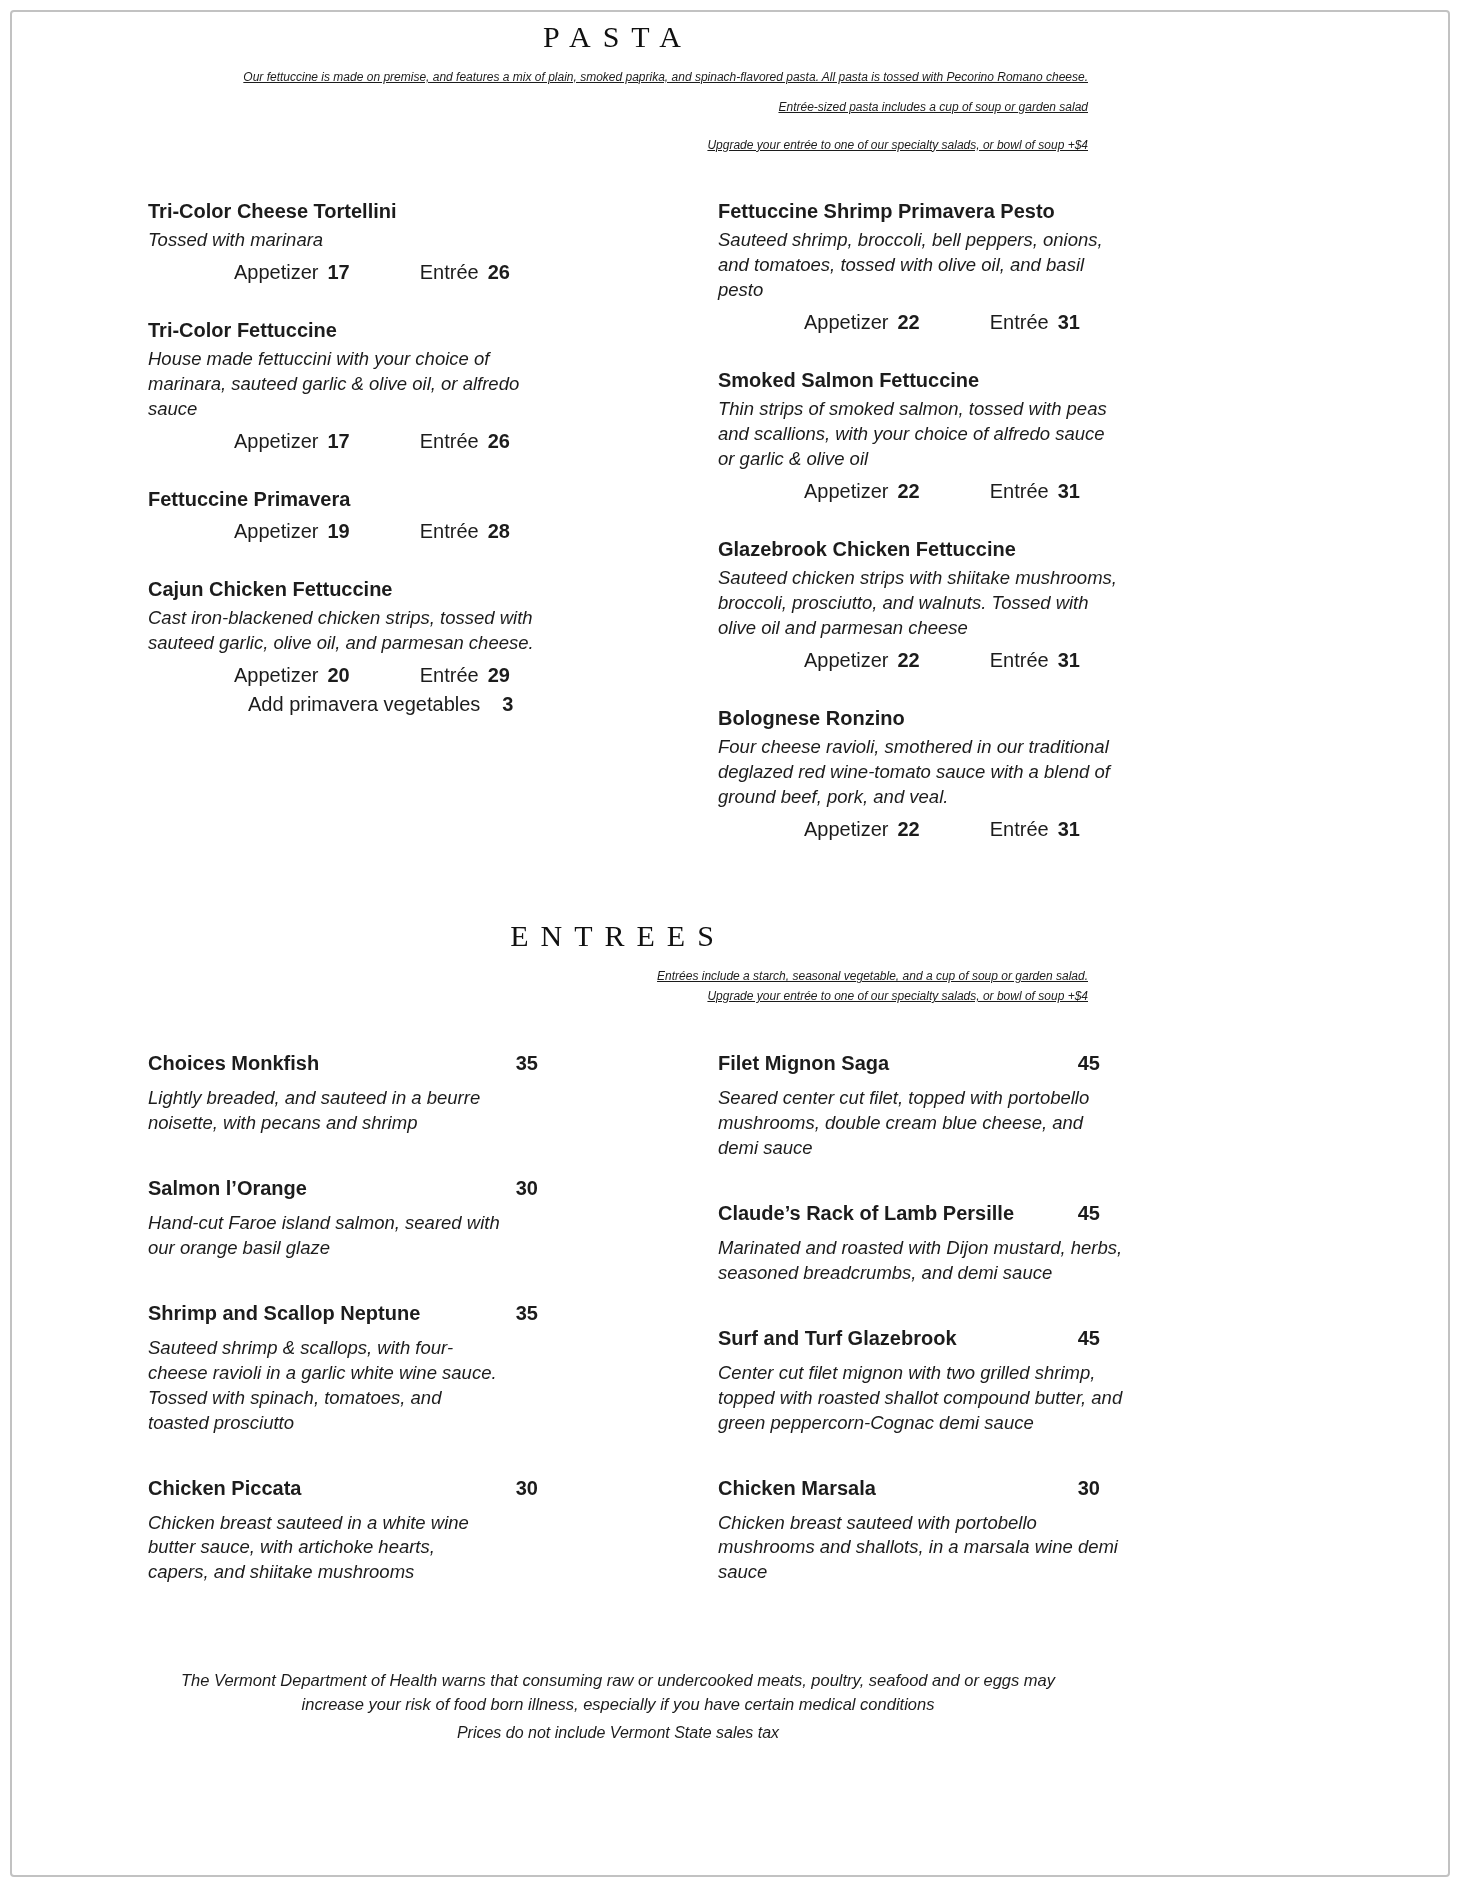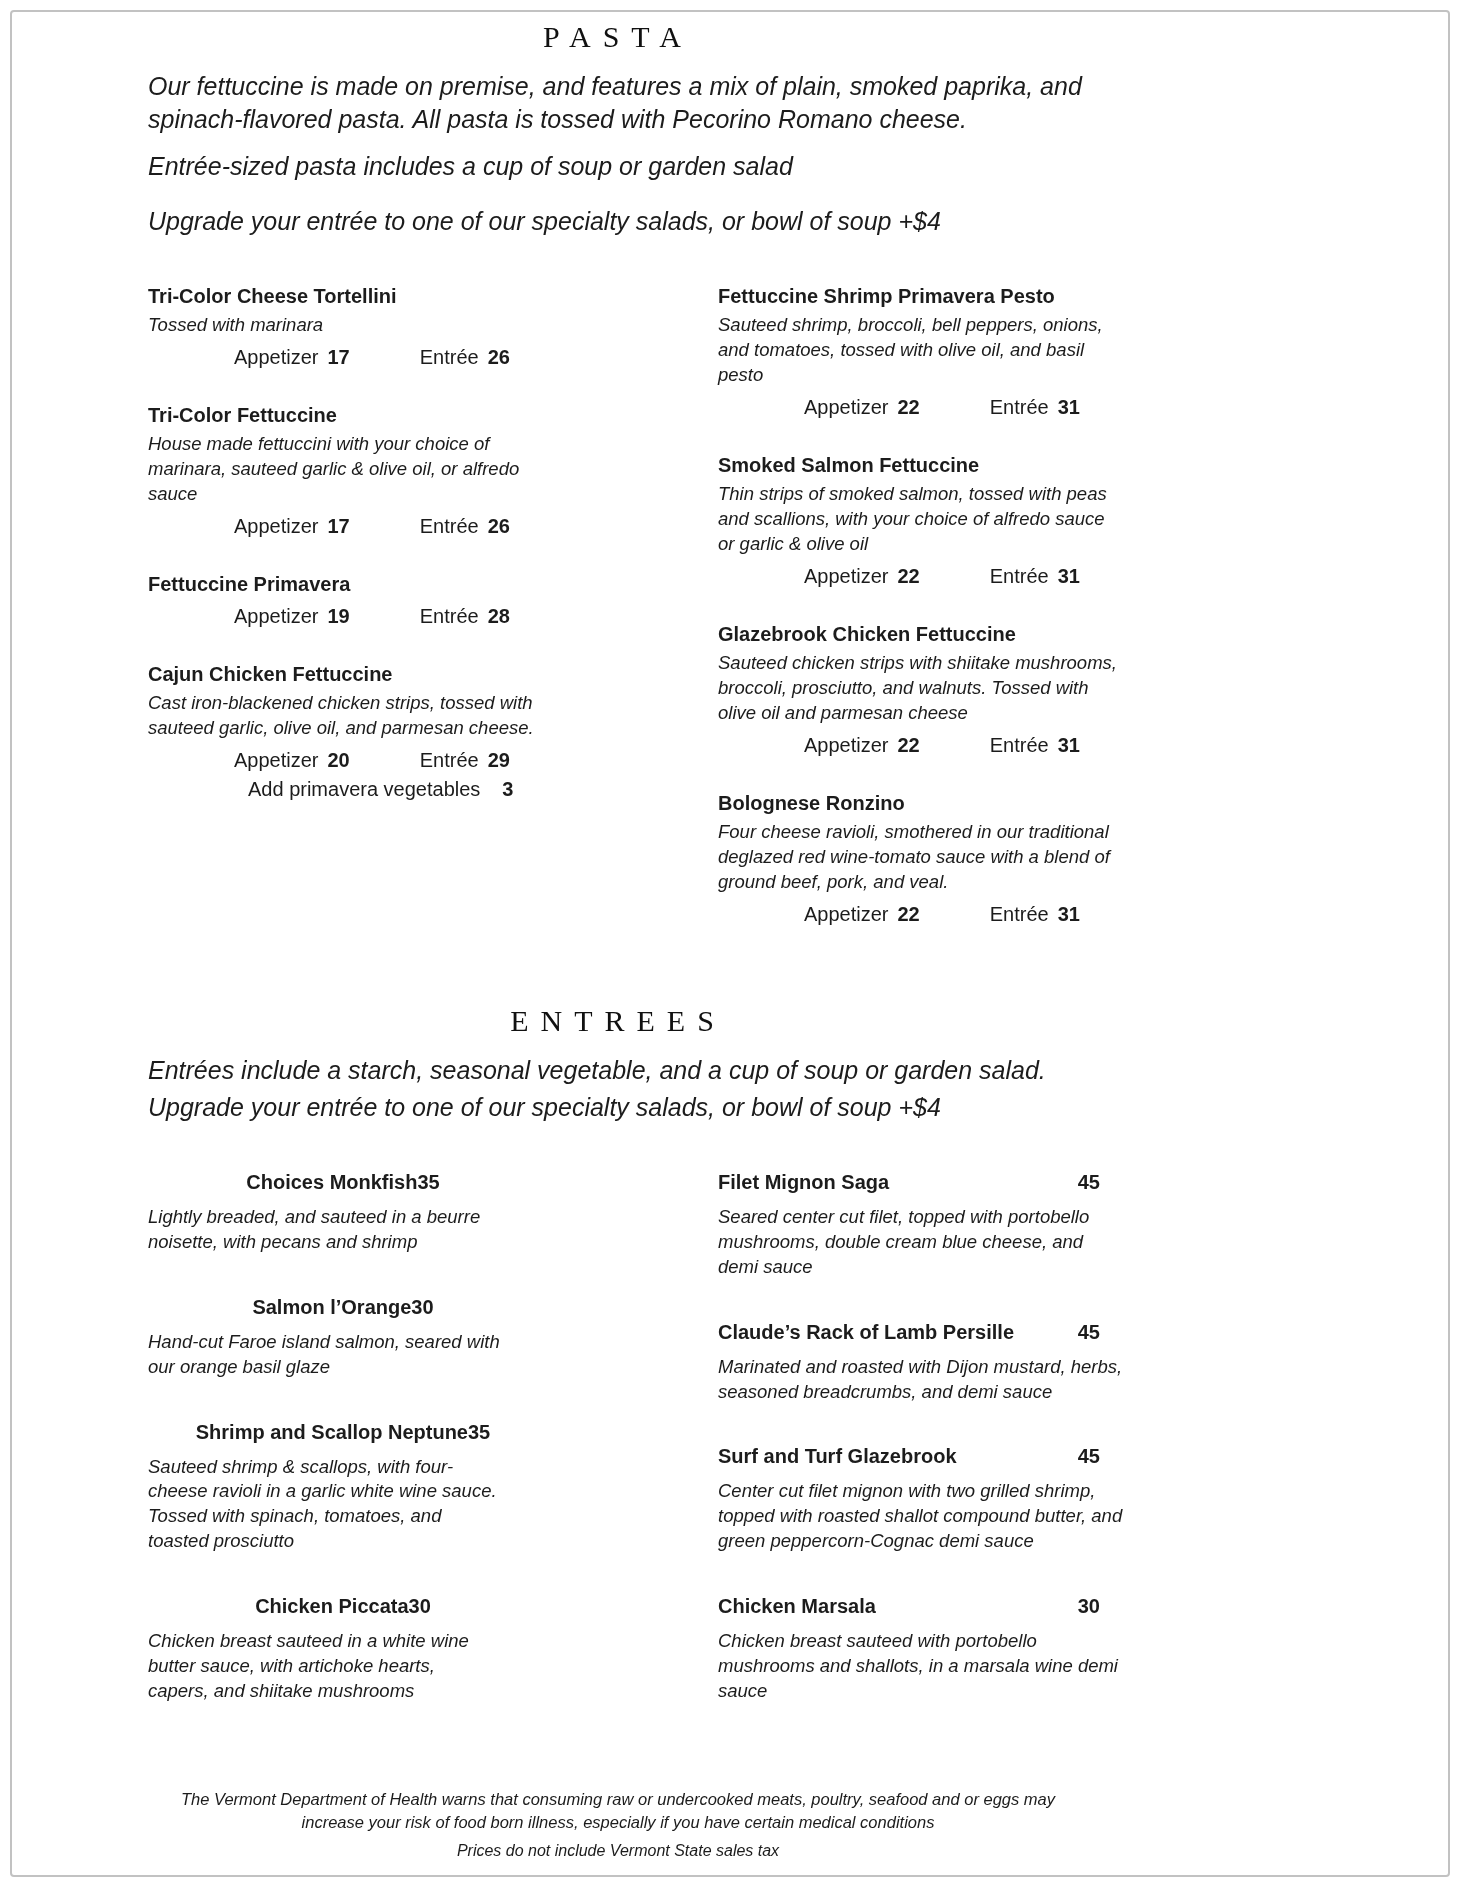--- a/index.html
+++ b/index.html
@@ -27,25 +27,26 @@
     font-family: "Liberation Serif", serif;
     font-weight: 400;
     font-size: 30px;
     letter-spacing: 12px;
     text-align: center;
     color: #111;
     margin-bottom: 16px;
   }
   .intro-line {
     font-style: italic;
-    font-size: 25px;
+    font-size: 12px;
     line-height: 1.32;
-    text-align: left;
+    text-align: right;
     margin: 0 auto 14px auto;
     max-width: 940px;
+    text-decoration: underline;
   }
   .intro-line.spaced { margin-top: 22px; }
   .menu-grid {
     display: grid;
     grid-template-columns: 460px 410px;
     column-gap: 110px;
     margin-top: 46px;
   }
   .pasta-item { margin-bottom: 34px; }
   .item-name {
@@ -78,21 +79,21 @@
   }
   .addon-price { font-weight: 700; margin-left: 22px; }
   .entrees-block { margin-top: 44px; }
   .entree-item { margin-bottom: 40px; }
   .entree-head {
     display: flex;
     justify-content: space-between;
     align-items: baseline;
     margin-bottom: 6px;
   }
-  .col-left .entree-head { max-width: 390px; justify-content: center; }
+  .col-left .entree-head { max-width: 390px; }
   .col-right .entree-head { max-width: 382px; }
   .entree-price { font-size: 20px; font-weight: 700; }
   .col-left .entree-item .item-desc { max-width: 352px; }
   .col-right .entree-item .item-desc { max-width: 412px; }
   .footer {
     margin-top: 44px;
     text-align: center;
   }
   .footer-line {
     font-style: italic;

